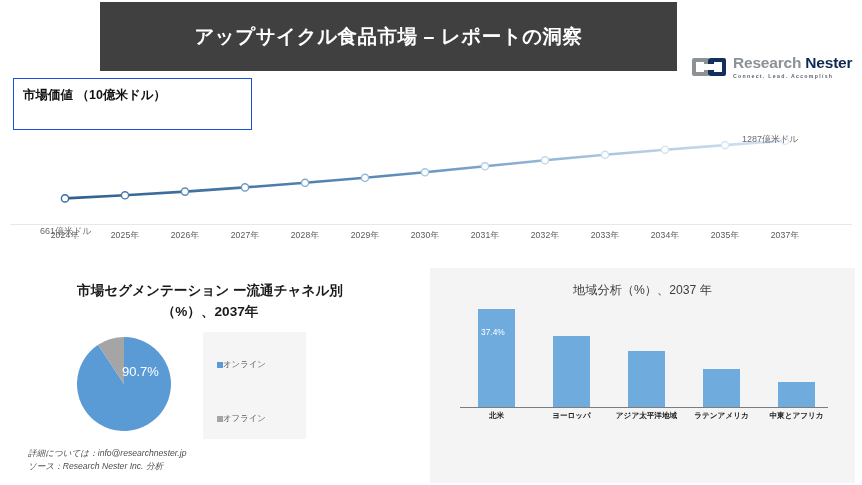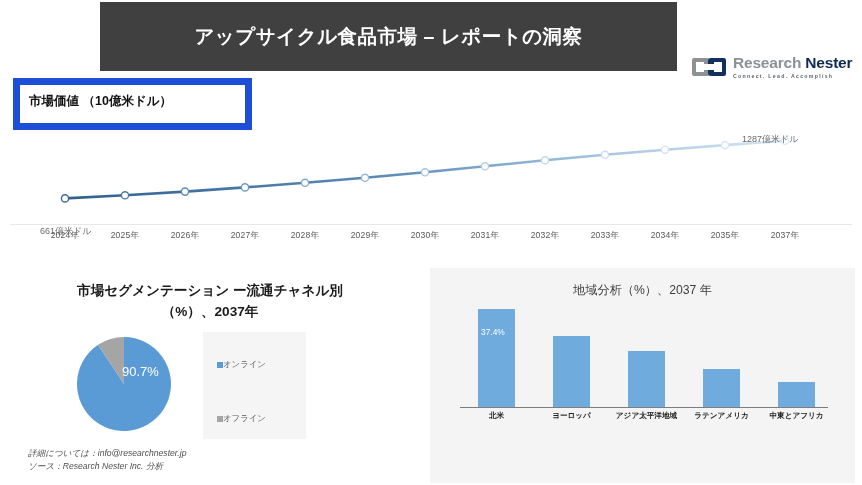--- a/index.html
+++ b/index.html
@@ -29,21 +29,21 @@
   .logo-res{color:#8c9196;font-weight:700;}
   .logo-nes{color:#0e2a52;font-weight:700;}
   .logo-tag{
     font-size:5.2px;color:#5d646b;letter-spacing:1.3px;
     margin-top:3px;font-weight:700;white-space:nowrap;
   }
 
   
   .info-box{
     position:absolute;left:13px;top:78px;width:239px;height:52px;
-    border:7px solid #1d4ed8;background:#fff;
+    border:1px solid #1d4ed8;background:#fff;
     padding:6px 9px 0 9px;box-sizing:border-box;
   }
   .info-line{font-size:12.5px;font-weight:700;color:#111;line-height:1.72;white-space:nowrap;}
 
   
   .line-chart{position:absolute;left:0;top:60px;width:862px;height:190px;}
   .lc-svg{position:absolute;left:0;top:0;}
   .lbl-start{
     position:absolute;left:40px;top:165px;font-size:9px;color:#6b6b6b;white-space:nowrap;
   }

